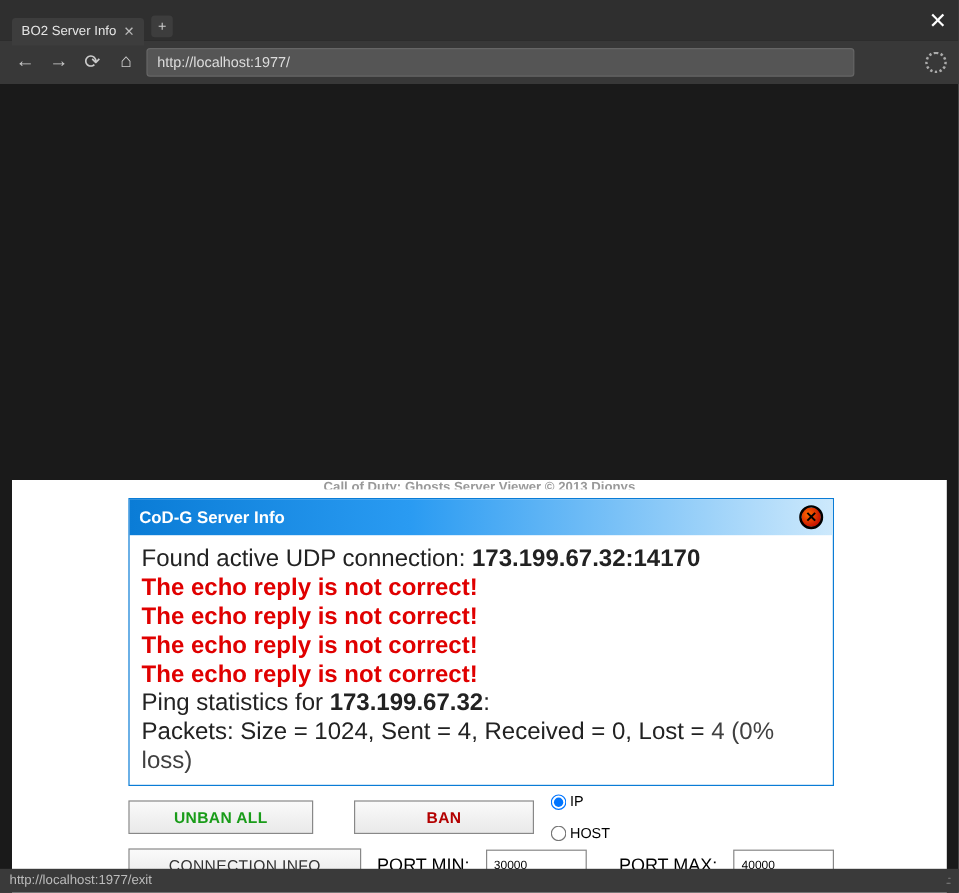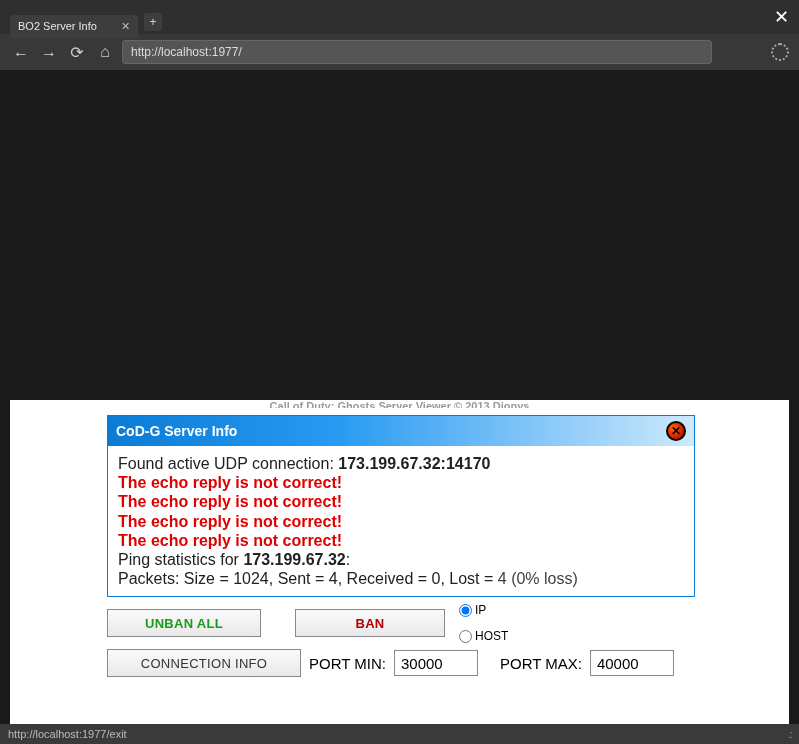--- a/index.html
+++ b/index.html
@@ -26,21 +26,21 @@
     background: #2f2f2f;
   }
   .tab {
     background: #3d3d3d;
     color: #e6e6e6;
     font-size: 11px;
     padding: 5px 8px;
     border-radius: 3px 3px 0 0;
     display: flex;
     align-items: center;
-    gap: 24px;
+    gap: 6px;
     margin-top: 12px;
   }
   .tab .tab-close { color: #bbb; font-size: 11px; cursor: pointer; }
   .tab-add {
     color: #ccc;
     background: #3d3d3d;
     width: 18px; height: 18px;
     border-radius: 3px;
     text-align: center;
     line-height: 18px;
@@ -115,21 +115,21 @@
     border: 2px solid #000;
     color: #000;
     text-align: center;
     line-height: 16px;
     font-weight: bold;
     font-size: 12px;
     cursor: pointer;
   }
   .panel-body {
     padding: 8px 10px;
-    font-size: 16px;
+    font-size: 20px;
     color: #222;
     font-family: "Segoe UI", Tahoma, sans-serif;
     line-height: 1.2;
   }
   .line1 b { font-weight: bold; }
   .err { color: #e00000; font-weight: bold; }
   .stats-ip { font-weight: bold; }
   .red { color: #404040; }
   .controls-row {
     display: flex;
@@ -154,27 +154,28 @@
     font-size: 12px;
     gap: 12px;
     margin-left: 4px;
   }
   .radios label { display: flex; align-items: center; gap: 3px; }
   .row2 {
     display: flex;
     align-items: center;
     margin: 6px;
     gap: 8px;
+    justify-content: space-between;
   }
   .btn-conninfo { width: 194px; color: #333; }
   .lbl { font-size: 15px; font-family: "Segoe UI", sans-serif; }
   .port-input {
     border: 1px solid #888;
     height: 26px;
-    font-size: 15px;
+    font-size: 10px;
     padding: 2px 6px;
   }
   .pin-min { width: 84px; }
   .pin-max { width: 84px; }
   .footer {
     text-align: center;
     color: #999;
     font-size: 11px;
     font-weight: bold;
     margin-top: 330px;

